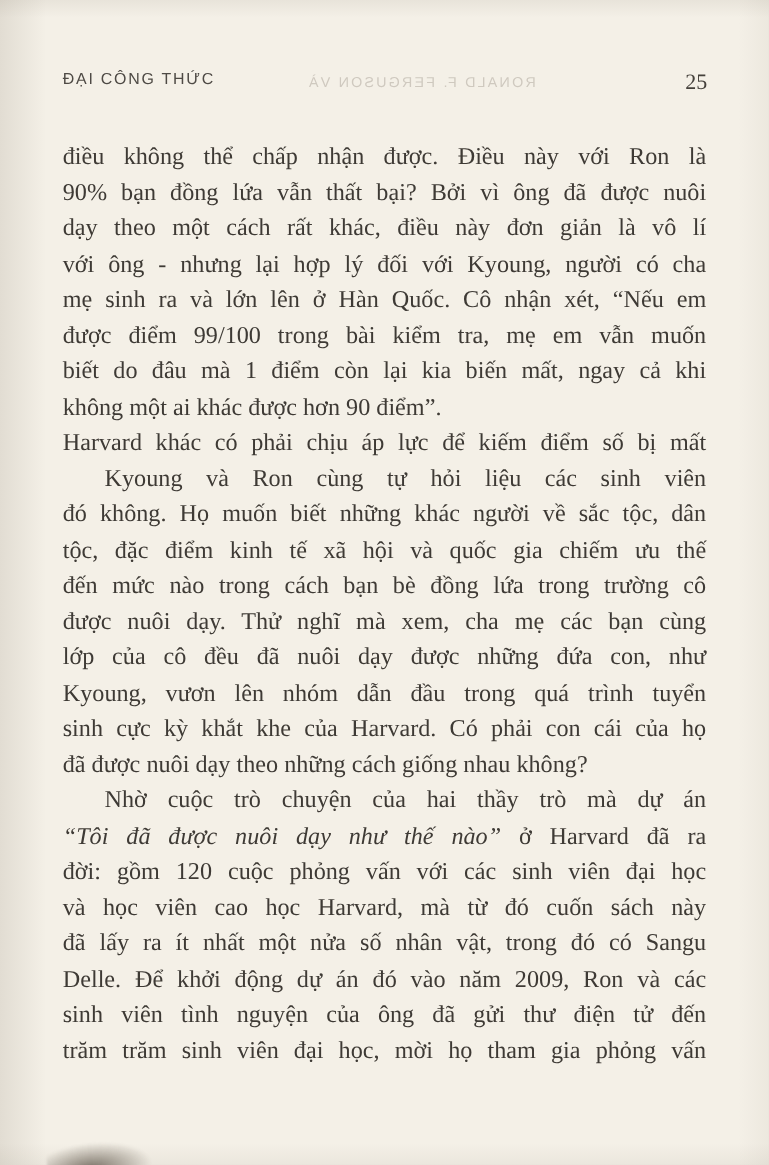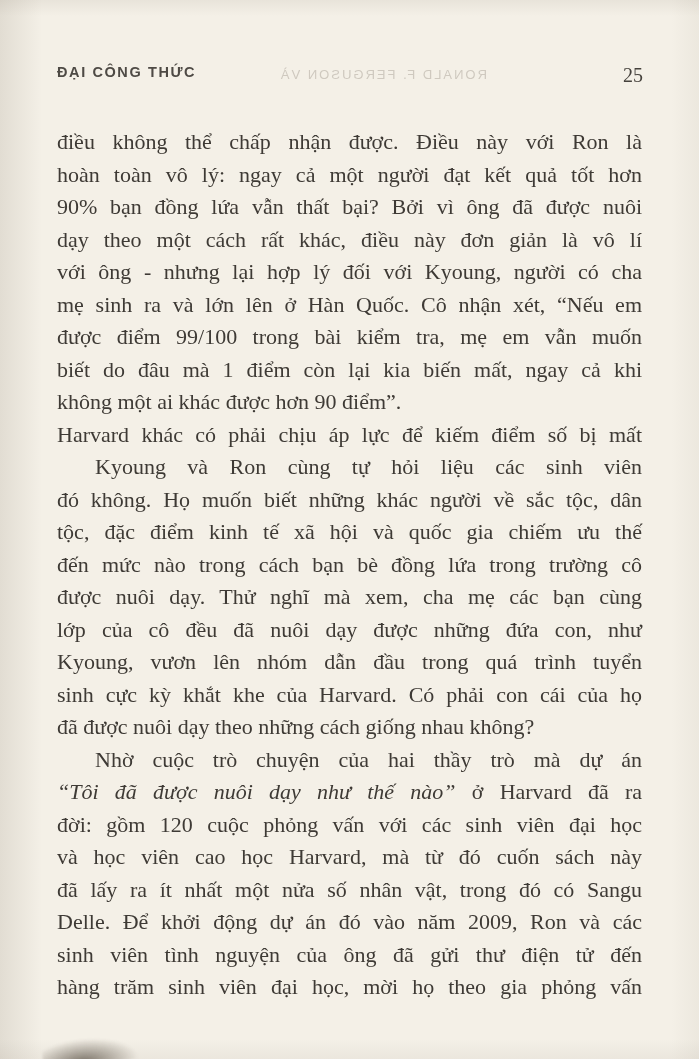--- a/index.html
+++ b/index.html
@@ -21,21 +21,20 @@
   }
   .header {
     position: absolute;
     top: 63px; left: 57px; right: 56px; height: 26px;
   }
   .running-title {
     font-family: "Liberation Sans", "DejaVu Sans", sans-serif;
     font-size: 14.5px;
     letter-spacing: 1.6px;
     color: #4e4a45;
-    font-weight: bold;
   }
   .page-number {
     position: absolute; right: 0; top: 1px;
     font-size: 20px;
     color: #45413c;
   }
   .show-through {
     position: absolute; left: 130px; top: 4px; width: 300px;
     font-family: "Liberation Sans", "DejaVu Sans", sans-serif;
     font-size: 13px;
@@ -73,21 +72,20 @@
 <div class="page">
   <div class="header">
     <span class="running-title">ĐẠI CÔNG THỨC</span>
     <span class="show-through">RONALD F. FERGUSON VÀ</span>
     <span class="page-number">25</span>
   </div>
 
   <div class="body-text">
       <div class="para">
         <div class="line"><span>điều không thể chấp nhận được. Điều này với Ron là</span></div>
-        <div class="line"><span>hoàn toàn vô lý: ngay cả một người đạt kết quả tốt hơn</span></div>
         <div class="line"><span>90% bạn đồng lứa vẫn thất bại? Bởi vì ông đã được nuôi</span></div>
         <div class="line"><span>dạy theo một cách rất khác, điều này đơn giản là vô lí</span></div>
         <div class="line"><span>với ông - nhưng lại hợp lý đối với Kyoung, người có cha</span></div>
         <div class="line"><span>mẹ sinh ra và lớn lên ở Hàn Quốc. Cô nhận xét, “Nếu em</span></div>
         <div class="line"><span>được điểm 99/100 trong bài kiểm tra, mẹ em vẫn muốn</span></div>
         <div class="line"><span>biết do đâu mà 1 điểm còn lại kia biến mất, ngay cả khi</span></div>
         <div class="line lastline"><span>không một ai khác được hơn 90 điểm”.</span></div>
       </div>
       <div class="para">
         <div class="line"><span>Harvard khác có phải chịu áp lực để kiếm điểm số bị mất</span></div>
@@ -102,18 +100,18 @@
         <div class="line lastline"><span>đã được nuôi dạy theo những cách giống nhau không?</span></div>
       </div>
       <div class="para">
         <div class="line firstline"><span>Nhờ cuộc trò chuyện của hai thầy trò mà dự án</span></div>
         <div class="line"><span class="ital">“Tôi đã được nuôi dạy như thế nào”</span><span> ở Harvard đã ra</span></div>
         <div class="line"><span>đời: gồm 120 cuộc phỏng vấn với các sinh viên đại học</span></div>
         <div class="line"><span>và học viên cao học Harvard, mà từ đó cuốn sách này</span></div>
         <div class="line"><span>đã lấy ra ít nhất một nửa số nhân vật, trong đó có Sangu</span></div>
         <div class="line"><span>Delle. Để khởi động dự án đó vào năm 2009, Ron và các</span></div>
         <div class="line"><span>sinh viên tình nguyện của ông đã gửi thư điện tử đến</span></div>
-        <div class="line"><span>hàng trăm sinh viên đại học, mời họ theo gia phỏng vấn</span></div>
+        <div class="line"><span>trăm trăm sinh viên đại học, mời họ tham gia phỏng vấn</span></div>
       </div>
     </div>
 
   <div class="corner-shadow"></div>
 </div>
 
 </body></html>

